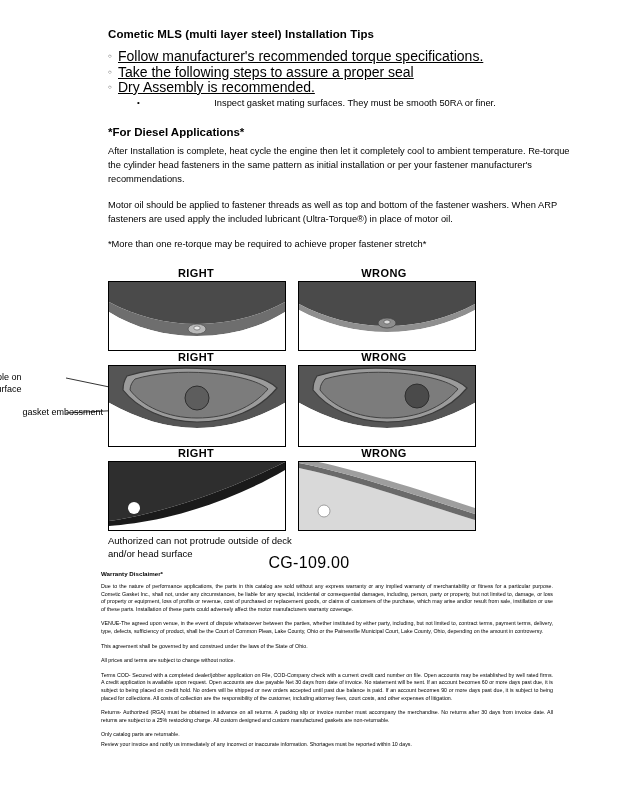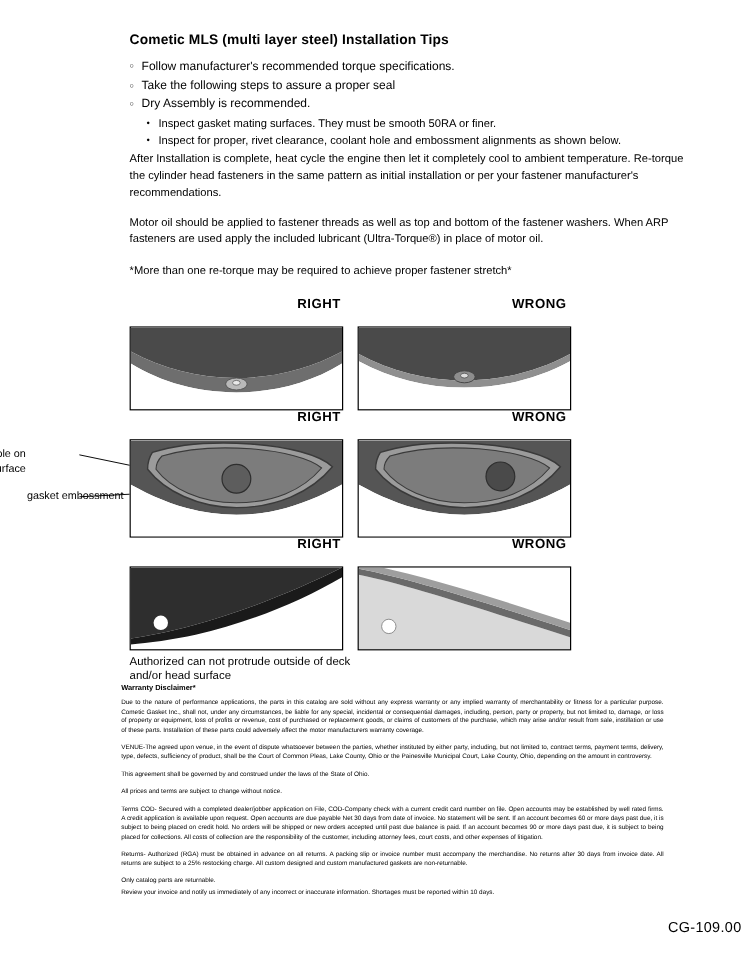--- a/index.html
+++ b/index.html
@@ -1,54 +1,54 @@
 <!DOCTYPE html>
 <html><head>
 <meta charset="utf-8">
 <style>
   html,body{margin:0;padding:0;}
   body{
     width:618px;height:800px;background:#ffffff;
     font-family:"Liberation Sans", sans-serif;
     color:#000;overflow:hidden;position:relative;
   }
-  .page{position:relative;width:618px;height:800px;box-sizing:border-box;padding:28px 40px 0 40px;}
+  .page{position:relative;width:618px;height:592px;box-sizing:border-box;padding:28px 40px 0 40px;}
 
   h1.title{
     font-size:11.5px;font-weight:bold;margin:0 0 9px 0;letter-spacing:0.1px;
     padding-left:68px;
   }
   .bullets{margin:0 0 0 0;padding:0;list-style:none;padding-left:68px;}
   .bullets li{
-    font-size:10px;line-height:14.5px;position:relative;padding-left:10px;margin-bottom:1px;
+    font-size:14px;line-height:14.5px;position:relative;padding-left:10px;margin-bottom:1px;text-decoration:underline;
   }
   .bullets li:before{
     content:"\25CB";position:absolute;left:0;top:0;font-size:6px;line-height:15px;
   }
-  .sub{margin:0;padding:0;list-style:none;padding-left:14px;margin-top:1px;}
+  .sub{margin:15px;padding:0;list-style:none;padding-left:14px;margin-top:1px;text-align:center;}
   .sub li{font-size:9.3px;line-height:14.5px;position:relative;padding-left:10px;}
   .sub li:before{content:"\2022";position:absolute;left:0;top:0;font-size:8px;line-height:14.5px;}
 
   h2.subtitle{
     font-size:11.5px;font-weight:bold;margin:16px 0 6px 0;padding-left:68px;
   }
   p.body{
     font-size:9.3px;line-height:14.2px;margin:0 0 11px 0;padding-left:68px;
   }
   p.note{
     font-size:9.3px;line-height:14px;margin:0 0 0 0;padding-left:68px;
   }
 
   
   .figures{position:relative;margin-top:16px;padding-left:68px;}
   .figrow{display:flex;gap:12px;}
   .figlabelrow{display:flex;gap:12px;}
   .figlabel{
-    width:176px;text-align:right;font-size:11px;font-weight:bold;letter-spacing:0.4px;
-    padding-bottom:12px;
+    width:176px;text-align:center;font-size:11px;font-weight:bold;letter-spacing:0.4px;
+    padding-bottom:2px;
   }
   .panel{
     width:176px;height:68px;border:1px solid #000;overflow:hidden;position:relative;background:#fff;
   }
   .panel.tall{height:80px;}
   .caption{
     font-size:9.5px;margin:3px 0 11px 0;
   }
   .caption2{font-size:9.5px;line-height:12.5px;margin:4px 0 0 0;}
 
@@ -59,42 +59,42 @@
   .annot .ln{display:block;}
 
   
   .warranty{
     position:absolute;left:101px;top:570px;width:452px;
   }
   .warranty h3{font-size:6.2px;font-weight:bold;margin:0 0 6px 0;}
   .warranty p{font-size:5.3px;line-height:7.6px;margin:0 0 7px 0;text-align:justify;}
 
   .partno{
-    position:absolute;left:0;right:0;bottom:20px;text-align:right;
-    font-size:12px;letter-spacing:0.3px;margin-top:20px;
+    position:absolute;left:0;right:0;bottom:20px;text-align:center;
+    font-size:16px;letter-spacing:0.3px;margin-top:20px;
   }
   svg{display:block;}
 </style>
 </head>
 <body>
 
 <div class="page">
 
   <h1 class="title">Cometic MLS (multi layer steel) Installation Tips</h1>
 
   <ul class="bullets">
     <li>Follow manufacturer's recommended torque specifications.</li>
     <li>Take the following steps to assure a proper seal</li>
     <li>Dry Assembly is recommended.</li>
   </ul>
   <ul class="sub" style="padding-left:82px;">
     <li>Inspect gasket mating surfaces.  They must be smooth 50RA or finer.</li>
-    <li>Inspect for proper, rivet clearance, coolant hole and embossment alignments as shown below.</li>
   </ul>
 
+  <h2 class="subtitle">*For Diesel Applications*</h2>
   <p class="body">After Installation is complete, heat cycle the engine then let it completely cool to ambient temperature. Re-torque the cylinder head fasteners in the same pattern as initial installation or per your fastener manufacturer's recommendations.</p>
   <p class="body">Motor oil should be applied to fastener threads as well as top and bottom of the fastener washers. When ARP fasteners are used apply the included lubricant (Ultra-Torque®) in place of motor oil.</p>
   <p class="note">*More than one re-torque may be required to achieve proper fastener stretch*</p>
 
   <div class="figures">
 
     <div class="figlabelrow">
       <div class="figlabel">RIGHT</div>
       <div class="figlabel">WRONG</div>
     </div>

